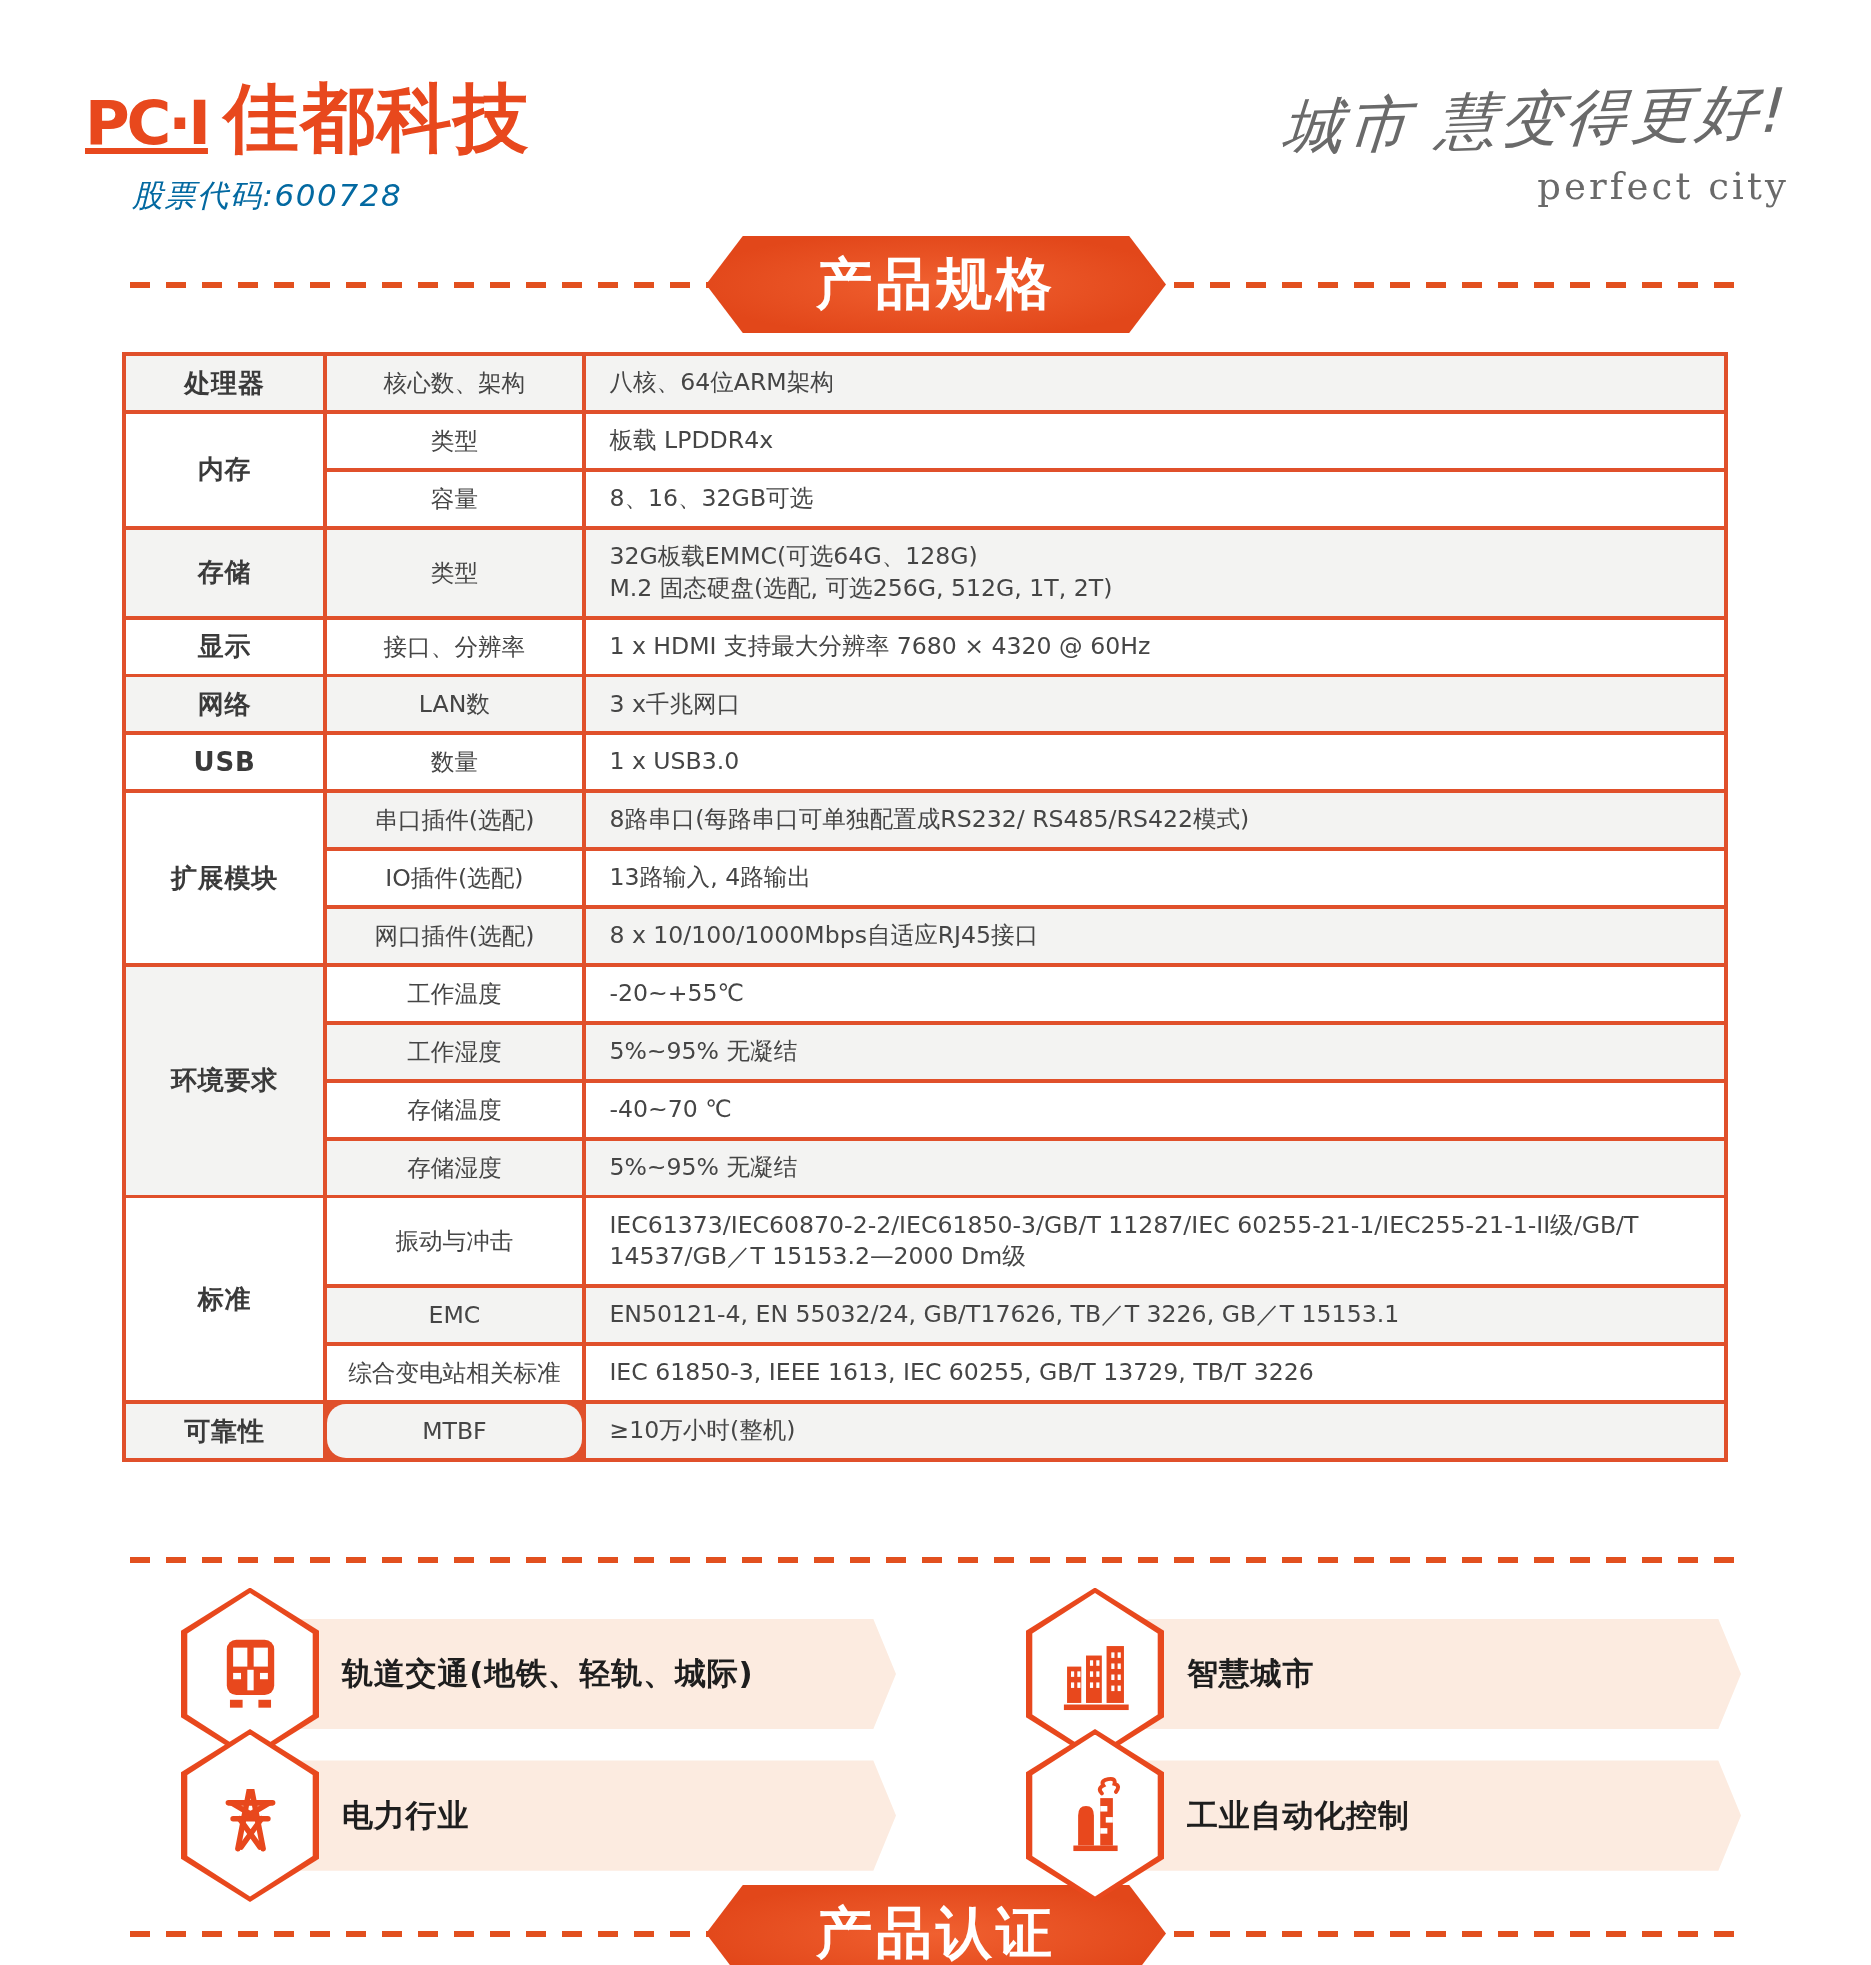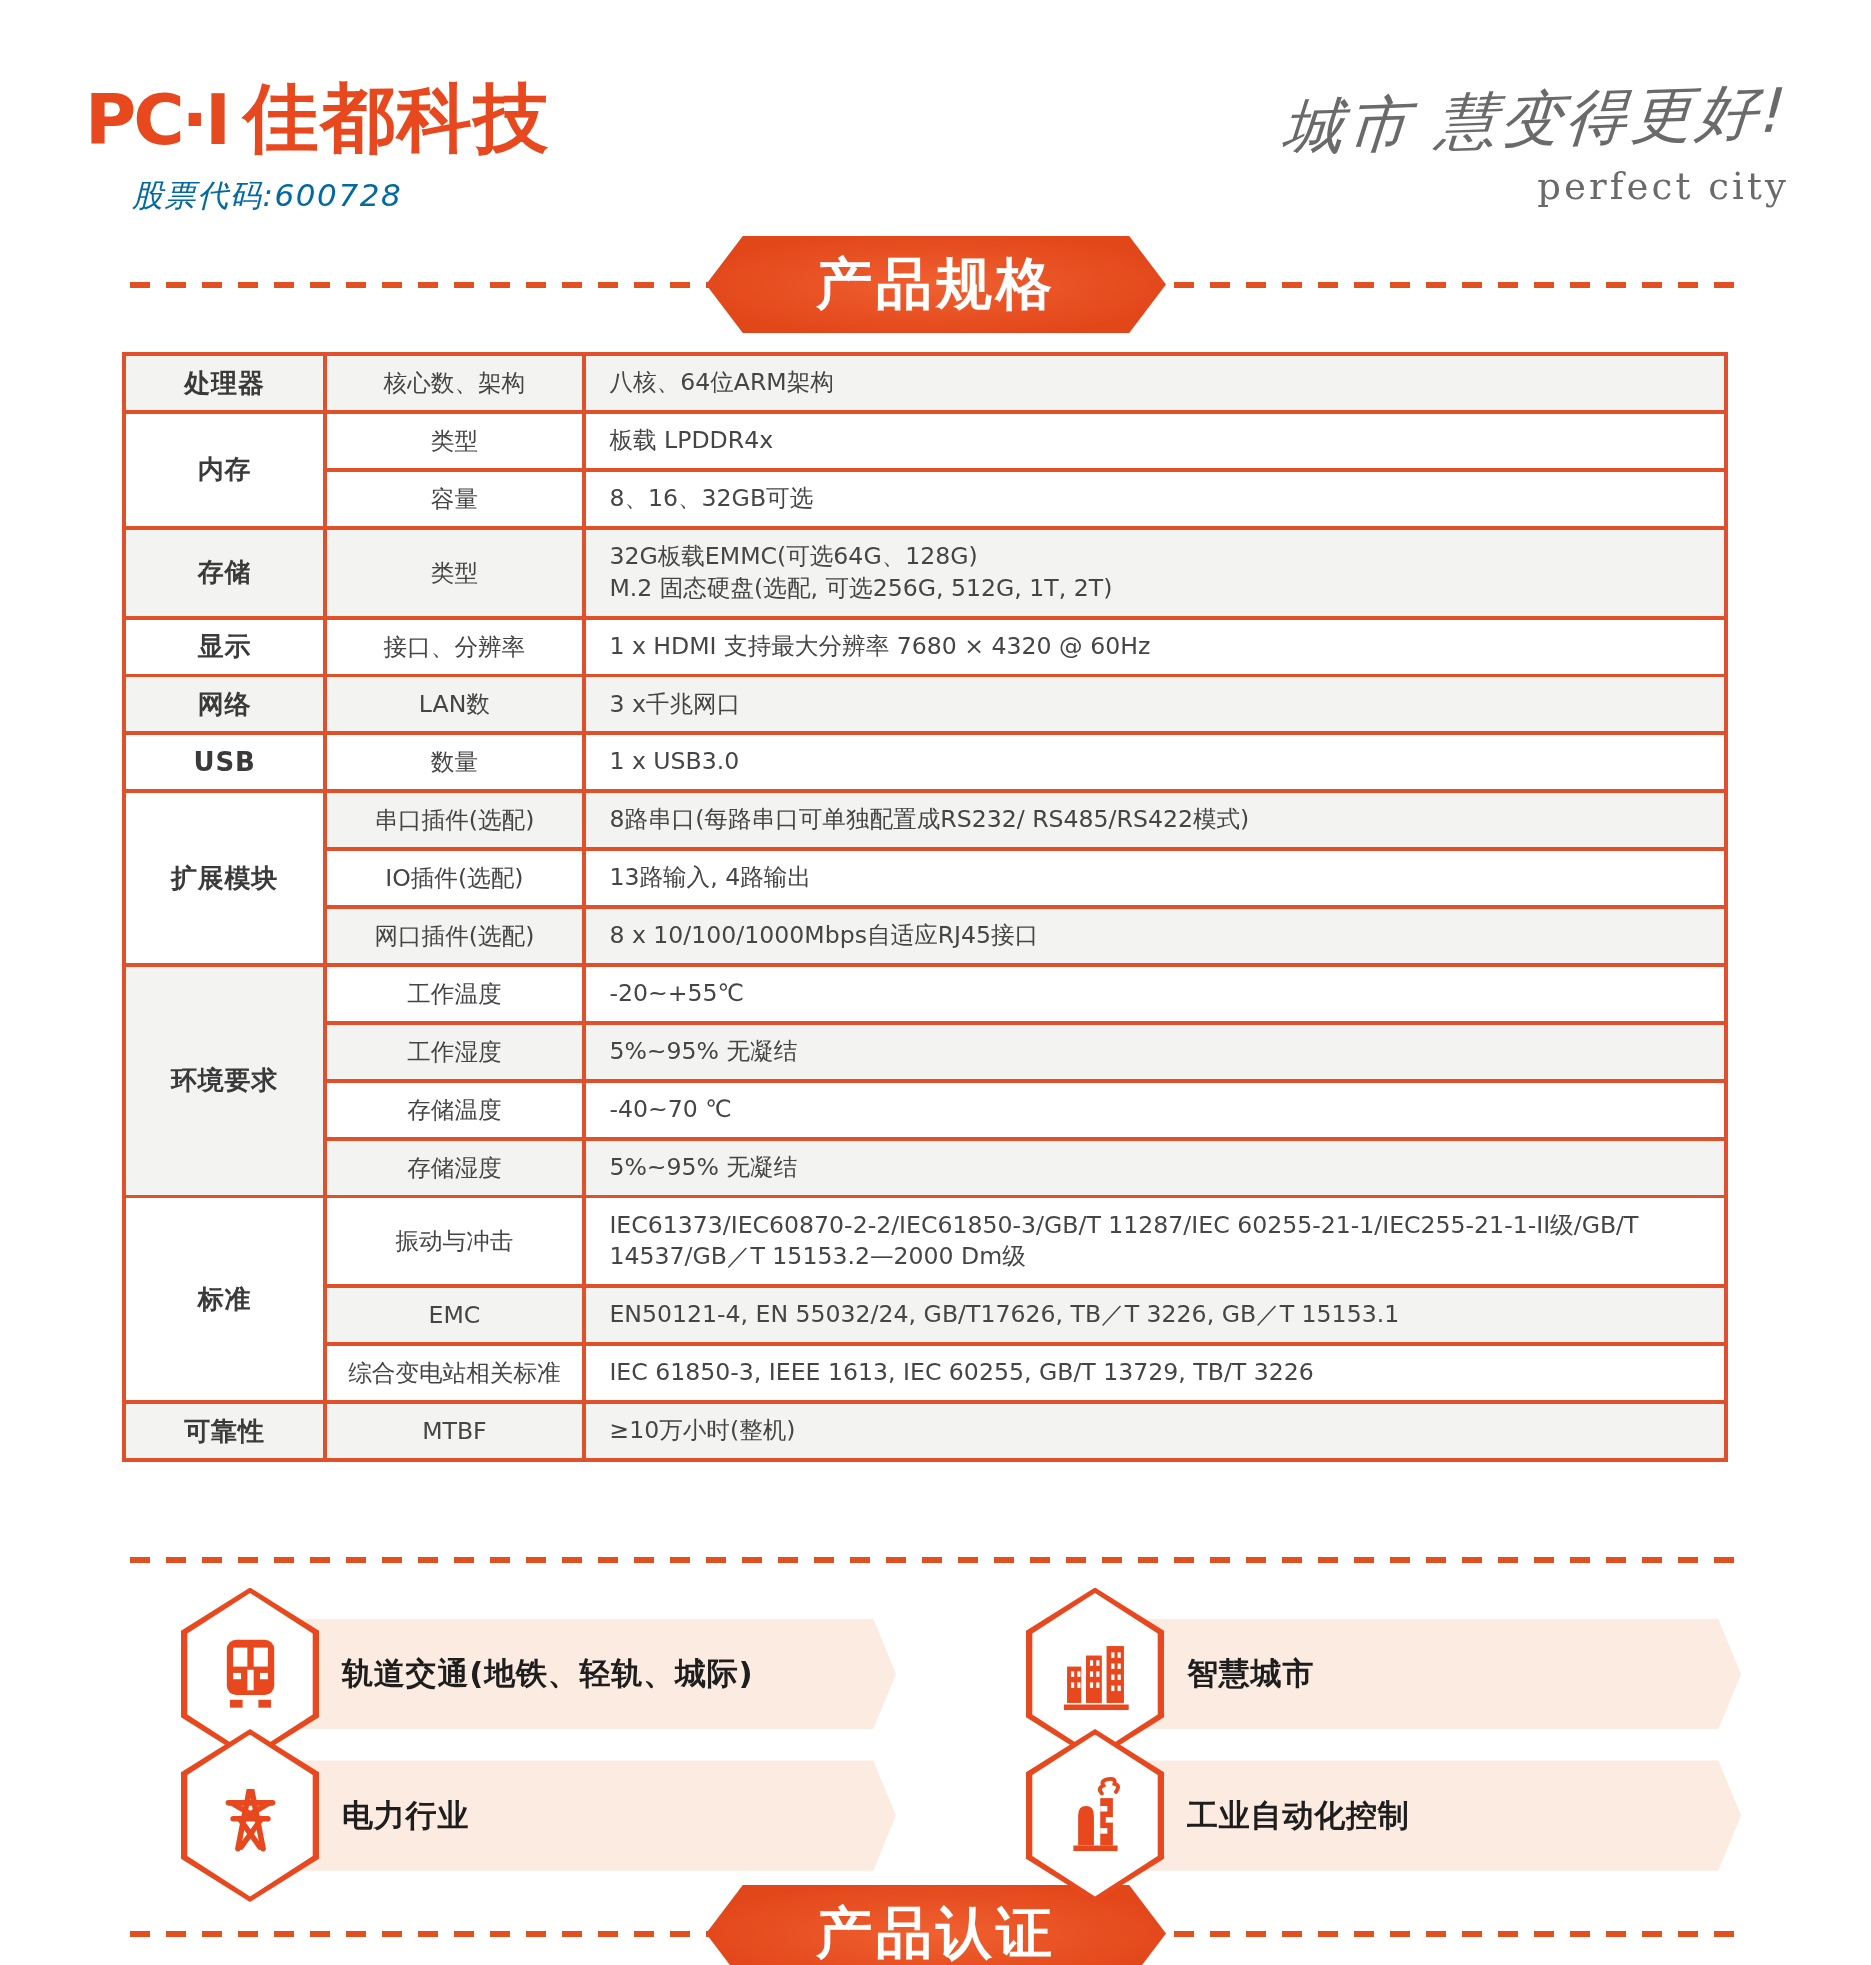--- a/index.html
+++ b/index.html
@@ -3,21 +3,21 @@
 <meta charset="utf-8">
 <style>
   * { margin:0; padding:0; box-sizing:border-box; }
   html,body { background:#ffffff; }
   body { font-family:"DejaVu Sans","Liberation Sans",sans-serif; color:#404040; }
   .page { position:relative; width:1872px; height:2540px; background:#ffffff; overflow:hidden; }
 
   
   .logo-row { position:absolute; left:85px; top:69px; display:flex; align-items:baseline; gap:15.7px;
               color:#e8481d; font-weight:900; }
-  .logo-mark { font-size:70px; letter-spacing:-3.1px; }
+  .logo-mark { font-size:61px; letter-spacing:-3.1px;text-decoration:underline; }
   .logo-brand { font-size:75px; letter-spacing:1.6px; }
   .stock-code { position:absolute; left:132px; top:175px; font-size:31px; color:#0369a1; letter-spacing:1.6px;font-style:italic; }
   .slogan { position:absolute; right:83px; top:79px; text-align:right; color:#6a6a6a; }
   .slogan-zh { font-size:61px; font-style:italic; transform:skewX(-6deg) rotate(-2deg); letter-spacing:3.9px; }
   .slogan-en { font-family:"DejaVu Serif","Liberation Serif",serif; font-size:37px; letter-spacing:3.1px; margin-top:3.9px; }
 
   
   .section { position:absolute; left:0; width:100%;text-align:center; }
   .section-rule { position:absolute; left:130px; right:130px; height:5.9px;
                   background:repeating-linear-gradient(90deg,#e2501f 0 20.4px, transparent 20.4px 36px); }
@@ -115,21 +115,21 @@
       <div class="cell cell-name bg1" style="grid-area: 14 / 2;">存储湿度</div>
       <div class="cell cell-value bg1" style="grid-area: 14 / 3;">5%~95% 无凝结</div>
       <div class="cell cell-group bg0" style="grid-area: 15 / 1 / 18;">标准</div>
       <div class="cell cell-name bg0" style="grid-area: 15 / 2;">振动与冲击</div>
       <div class="cell cell-value bg0" style="grid-area: 15 / 3;">IEC61373/IEC60870-2-2/IEC61850-3/GB/T 11287/IEC 60255-21-1/IEC255-21-1-II级/GB/T 14537/GB／T 15153.2—2000 Dm级</div>
       <div class="cell cell-name bg1" style="grid-area: 16 / 2;">EMC</div>
       <div class="cell cell-value bg1" style="grid-area: 16 / 3;">EN50121-4, EN 55032/24, GB/T17626, TB／T 3226, GB／T 15153.1</div>
       <div class="cell cell-name bg0" style="grid-area: 17 / 2;">综合变电站相关标准</div>
       <div class="cell cell-value bg0" style="grid-area: 17 / 3;">IEC 61850-3, IEEE 1613, IEC 60255, GB/T 13729, TB/T 3226</div>
       <div class="cell cell-group bg1" style="grid-area: 18 / 1 / 19;">可靠性</div>
-      <div class="cell cell-name bg1" style="grid-area: 18 / 2;">MTBF</div>
+      <div class="cell cell-name bg1" style="grid-area: 18 / 2; border-radius: 19px;">MTBF</div>
       <div class="cell cell-value bg1" style="grid-area: 18 / 3;">≥10万小时(整机)</div>
     </div>
 
   <div class="section" style="top:1509px; height:102px;">
     <div class="section-rule" style="top:48px;"></div>
   </div>
 
   <div class="apps-grid" id="apps-grid">
       <div class="app-item">
         <div class="app-banner">

